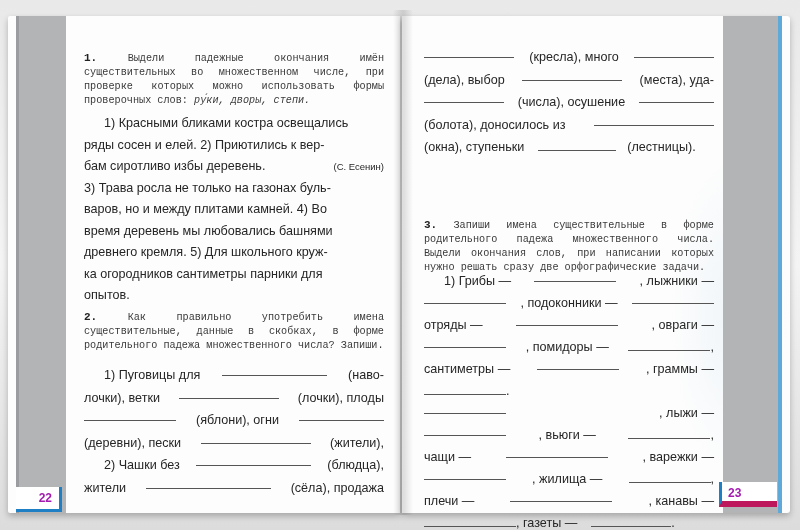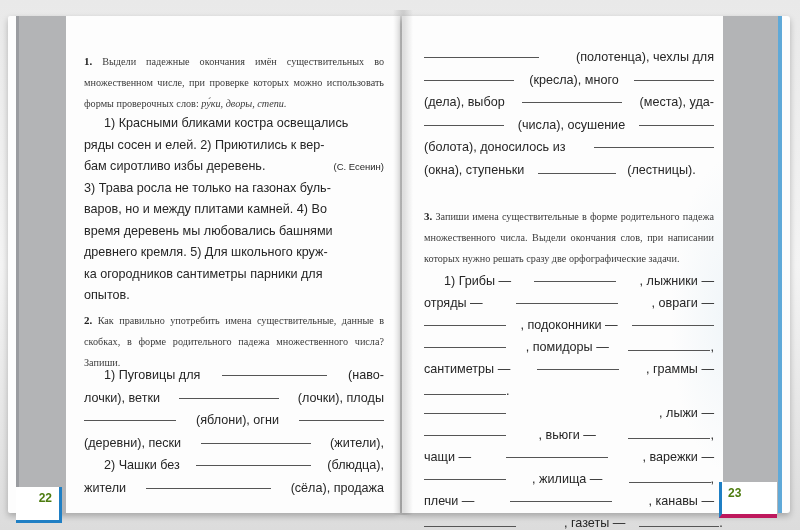--- a/index.html
+++ b/index.html
@@ -23,37 +23,37 @@
     pointer-events: none;
   }
   .margin-strip { position: absolute; top: 0; bottom: 0; background: #b3b4b6; }
   .page.left .margin-strip { left: 8px; width: 50px; }
   .page.right .margin-strip { right: 12px; width: 55px; }
   .page.left .margin-strip::before {
     content: ""; position: absolute; left: 0; top: 0; bottom: 0; width: 3px; background: #9a9ca0;
   }
   .page.right .blue-edge { position: absolute; right: 8px; top: 0; bottom: 0; width: 4px; background: #5fa9d8; }
   .page-num {
-    position: absolute; background: #fff; color: #4d7c0f; font-weight: bold; font-size: 12px;
-    font-family: "Liberation Sans", sans-serif; width: 46px; height: 36px; line-height: 22px;
+    position: absolute; background: #fff; color: #a21caf; font-weight: bold; font-size: 12px;
+    font-family: "Liberation Sans", sans-serif; width: 46px; height: 25px; line-height: 22px;
   }
   .page.left .page-num {
     left: 8px; top: 471px; text-align: right; padding-right: 7px;
     border-right: 3px solid #1f7fc4; border-bottom: 3px solid #1f7fc4;
   }
   .page.right .page-num {
     right: 13px; top: 466px; width: 58px; text-align: left; padding-left: 6px;
-    border-left: 3px solid #1f7fc4; border-bottom: 4px solid #be185d;
+    border-left: 3px solid #1f7fc4; border-bottom: 6px solid #be185d;
   }
   .content { position: absolute; top: 0; }
   .page.left .content { left: 76px; width: 300px; }
   .page.right .content { left: 22px; width: 290px; }
 
   .task-head {
-    font-family: Liberation Serif, serif; font-size: 10.2px; line-height: 21px;
+    font-family: Liberation Mono, monospace; font-size: 10.2px; line-height: 14px;
     color: #3a3a3a; text-align: justify;
   }
   .task-head b { color: #222; font-size: 11px; }
   .task-head i { font-style: italic; }
   .body-text {
     font-family: "Liberation Sans", sans-serif; font-size: 12.6px; line-height: 21.5px;
     color: #262626; text-align: justify;
   }
   .blank { display: inline-block; border-bottom: 1px solid #555; height: 12px; vertical-align: baseline; }
   .author { font-size: 9.5px; }
@@ -140,24 +140,20 @@
   <div class="page right">
     <div class="faint-bg"></div>
     <div class="margin-strip"></div>
     <div class="blue-edge"></div>
     <div class="page-num">23</div>
 
     <div class="content">
 
       <div class="body-text" style="position:absolute; top:30px; width:290px; line-height:22.5px;">
         <span class="spread">
-          <span class="blank" style="width:115px;"></span>
-          <span>(полотенца), чехлы для</span>
-        </span>
-        <span class="spread">
           <span class="blank" style="width:90px;"></span>
           <span>(кресла), много</span>
           <span class="blank" style="width:80px;"></span>
         </span>
         <span class="spread">
           <span>(дела), выбор</span>
           <span class="blank" style="width:100px;"></span>
           <span>(места), уда-</span>
         </span>
         <span class="spread">
@@ -169,44 +165,44 @@
           <span>(болота), доносилось из</span>
           <span class="blank" style="width:120px;"></span>
         </span>
         <span class="line">
           <span>(окна), ступеньки</span>
           <span class="blank" style="width:78px; margin:0 8px 0 10px;"></span>
           <span>(лестницы).</span>
         </span>
       </div>
 
-      <div class="task-head" style="position:absolute; top:190px; width:290px;">
+      <div class="task-head" style="position:absolute; top:202px; width:290px;">
         <b>3.</b>
         <span>Запиши имена существительные в форме родительного падежа множественного числа. Выдели окончания слов, при написании которых нужно решать сразу две орфографические задачи.</span>
       </div>
 
       <div class="body-text" style="position:absolute; top:254px; width:290px; line-height:22px;">
 
         <span class="spread">
           <span style="padding-left:20px;">1) Грибы —</span>
           <span class="blank" style="width:82px;"></span>
           <span>, лыжники —</span>
+        </span>
+        <span class="spread">
+          <span class="blank" style="width:82px;"></span>
+          <span>, подоконники —</span>
+          <span class="blank" style="width:82px;"></span>
         </span>
         <span class="spread">
           <span>отряды —</span>
           <span class="blank" style="width:102px;"></span>
           <span>, овраги —</span>
         </span>
         <span class="spread">
           <span class="blank" style="width:82px;"></span>
-          <span>, подоконники —</span>
-          <span class="blank" style="width:82px;"></span>
-        </span>
-        <span class="spread">
-          <span class="blank" style="width:82px;"></span>
           <span>, помидоры —</span>
           <span><span class="blank" style="width:82px;"></span><span>,</span></span>
         </span>
         <span class="spread">
           <span>сантиметры —</span>
           <span class="blank" style="width:82px;"></span>
           <span>, граммы —</span>
         </span>
         <span class="line">
           <span class="blank" style="width:82px;"></span><span>.</span>
@@ -230,20 +226,20 @@
           <span class="blank" style="width:82px;"></span>
           <span>, жилища —</span>
           <span><span class="blank" style="width:82px;"></span><span>,</span></span>
         </span>
         <span class="spread">
           <span>плечи —</span>
           <span class="blank" style="width:102px;"></span>
           <span>, канавы —</span>
         </span>
         <span class="line">
-          <span class="blank" style="width:92px;"></span><span style="margin-right:14px;margin-left:48px;">, газеты —</span><span class="blank" style="width:80px;"></span><span>.</span>
+          <span class="blank" style="width:92px;"></span><span style="margin-right:14px;">, газеты —</span><span class="blank" style="width:80px;"></span><span>.</span>
         </span>
       </div>
     </div>
   </div>
 
   <div class="spine"></div>
 </div>
 
 </body></html>

